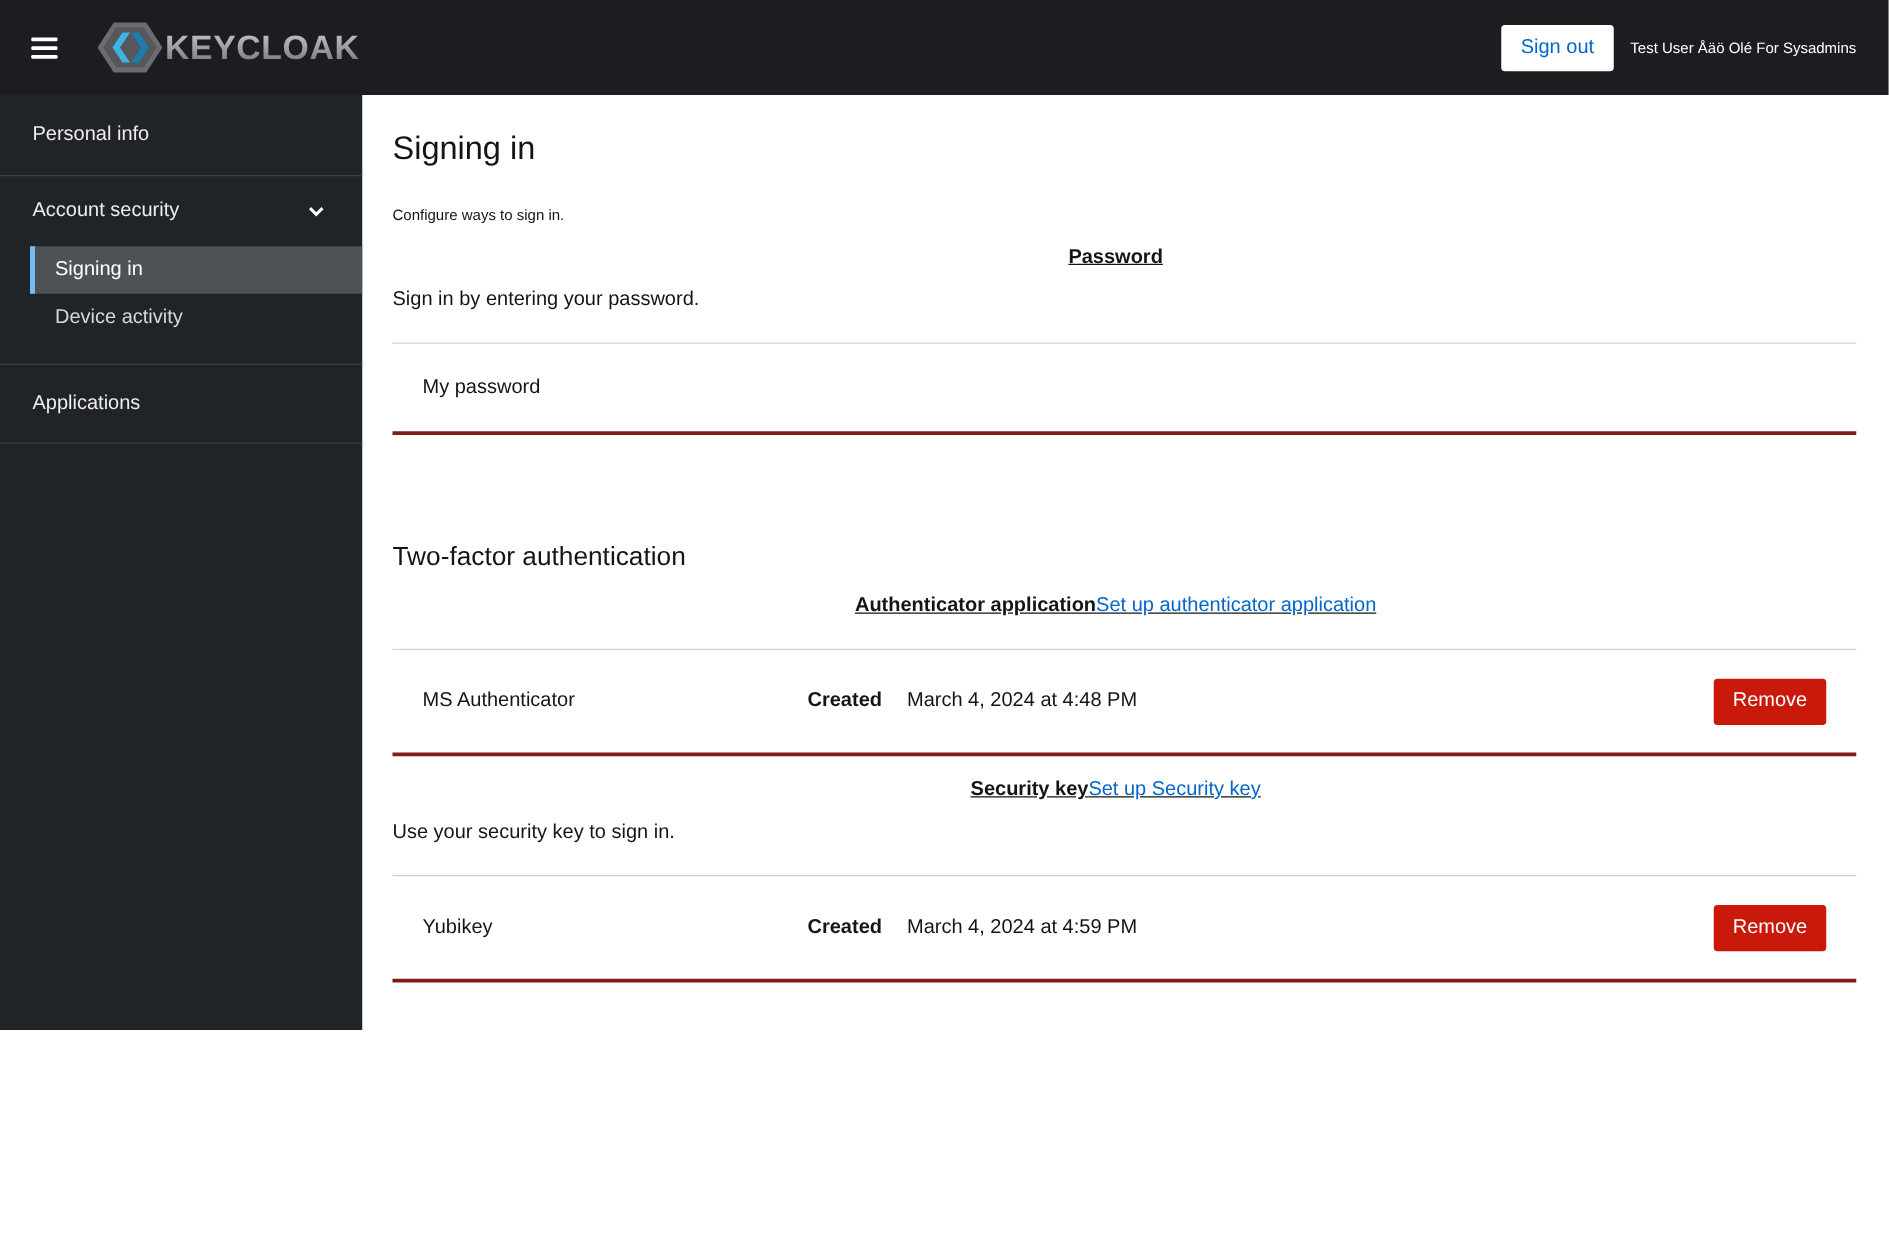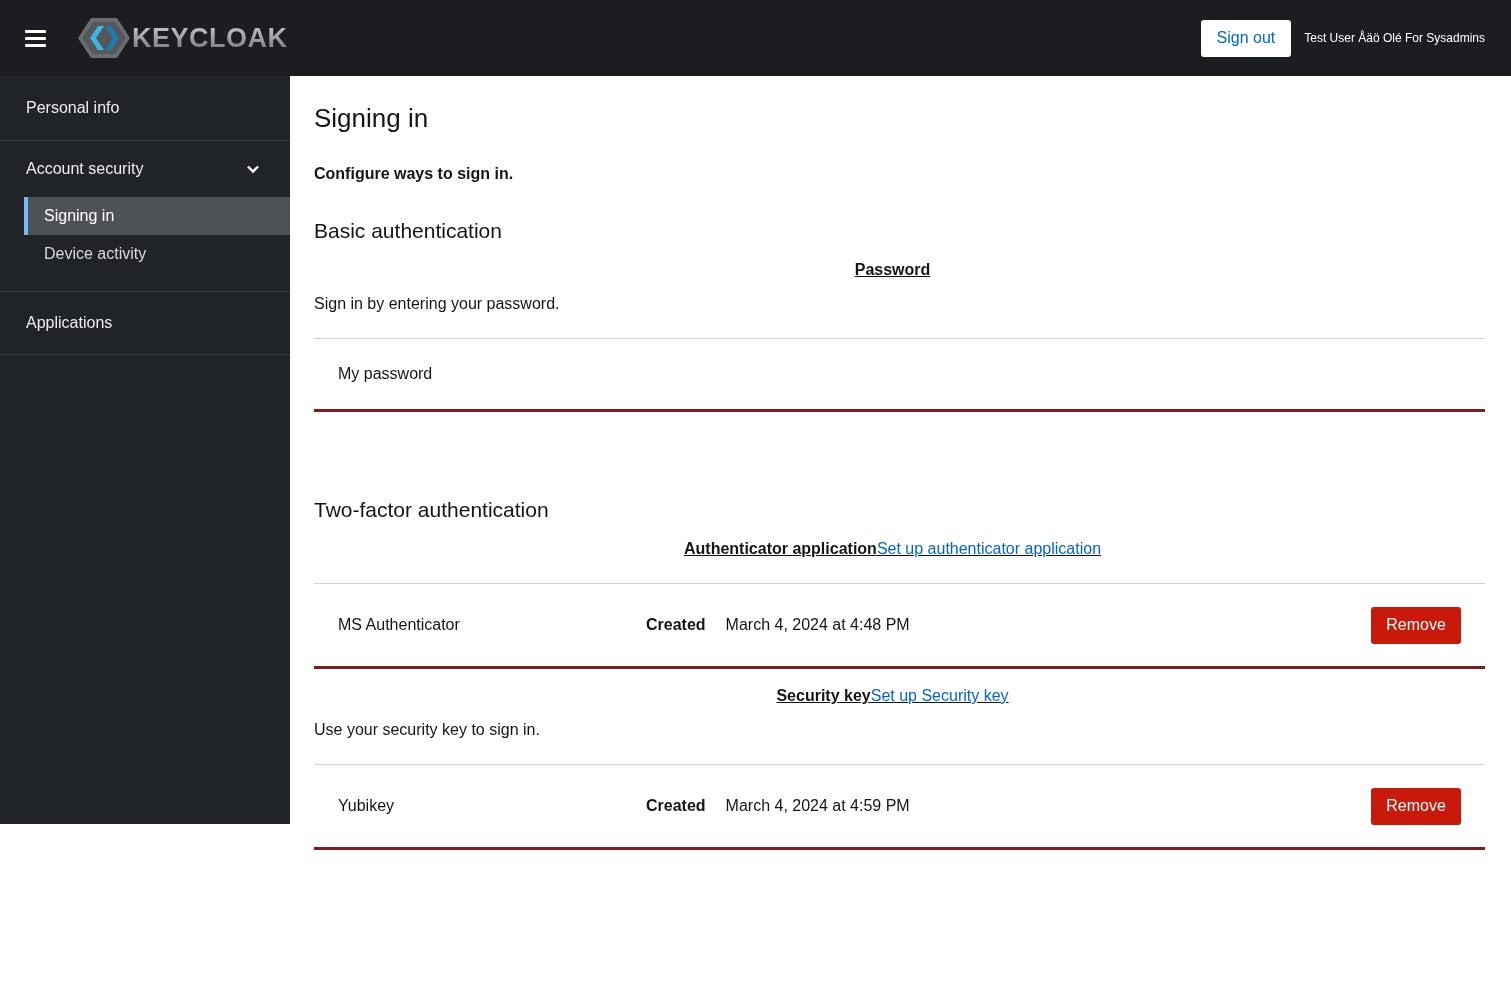--- a/index.html
+++ b/index.html
@@ -94,21 +94,21 @@
   }
   .nav-item.single { height: 62px; }
 
   
   .main {
     flex: 1;
     background: #ffffff;
     padding: 27px 26px 24px 24px;
   }
   h1.page-title { font-size: 26px; font-weight: 500; color: #151515; }
-  p.desc { margin-top: 31px; font-size: 16px; color: #151515; font-weight: bold; }
+  p.desc { margin-top: 31px; font-size: 12px; color: #151515; }
   h2.section-title { margin-top: 36px; font-size: 21px; font-weight: 500; color: #151515; }
   h2.section-title.two-factor { margin-top: 86px; }
   .row-head {
     margin-top: 18px;
     display: flex;
     align-items: center;
     justify-content: center;
     padding-right: 14px;
     text-decoration: underline;
   }
@@ -183,21 +183,20 @@
     </div>
     <div class="nav-section">
       <div class="nav-item single">Applications</div>
     </div>
   </nav>
 
   <main class="main">
     <h1 class="page-title">Signing in</h1>
     <p class="desc">Configure ways to sign in.</p>
 
-    <h2 class="section-title">Basic authentication</h2>
 
     <div class="row-head">
       <h3 class="item-title">Password</h3>
     </div>
     <p class="item-desc">Sign in by entering your password.</p>
     <div class="data-row simple">
       <span>My password</span>
     </div>
 
     <h2 class="section-title two-factor">Two-factor authentication</h2>

